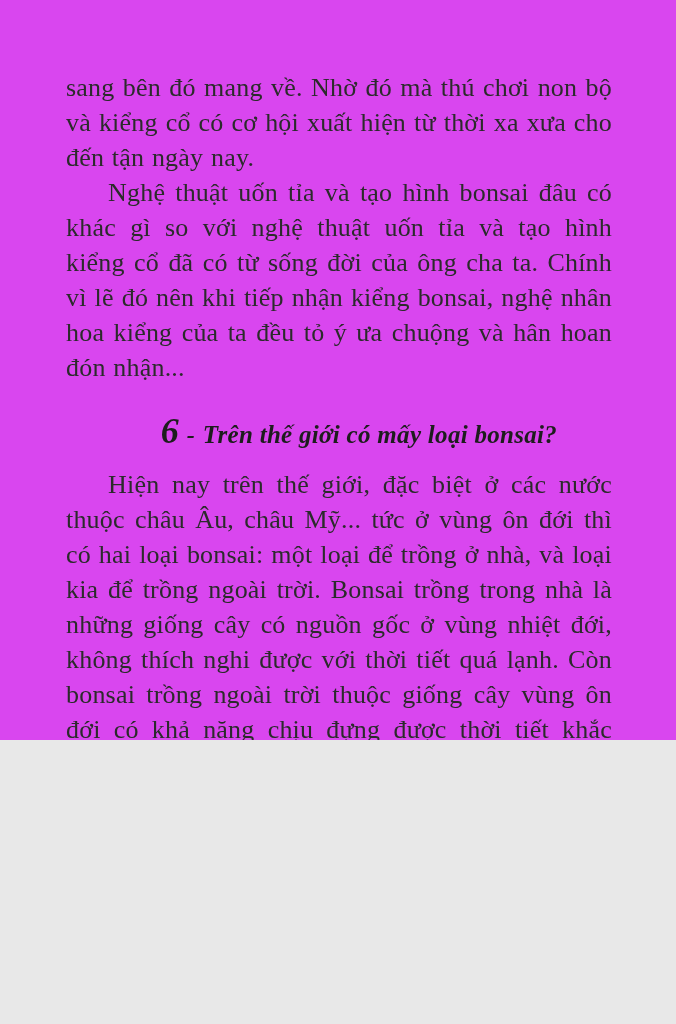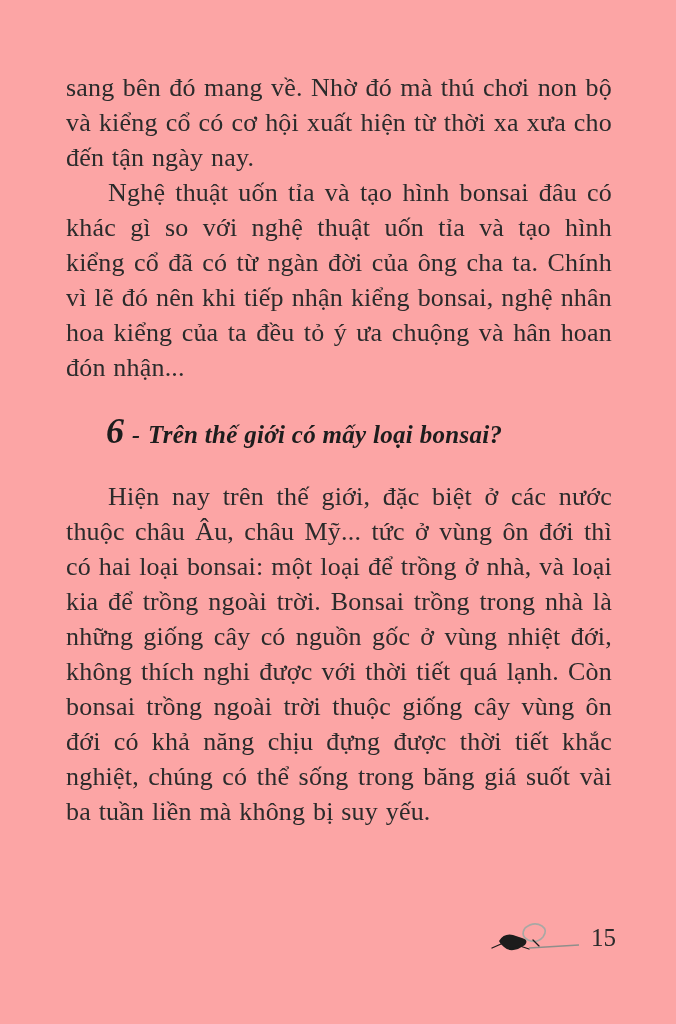--- a/index.html
+++ b/index.html
@@ -3,23 +3,23 @@
 <meta charset="utf-8">
 <style>
   html, body {
     margin: 0;
     padding: 0;
     background: #e8e8e8;
   }
   .book-page {
     position: relative;
     width: 676px;
-    height: 1024px;
+    height: 740px;
     margin: 0 auto;
-    background: #fca5a5;
+    background: #d946ef;
     color: #2b2b2b;
     font-family: "Liberation Serif", serif;
     overflow: hidden;
     box-sizing: border-box;
   }
   .text-block {
     position: absolute;
     top: 70px;
     left: 66px;
     right: 64px;
@@ -29,26 +29,27 @@
     font-size: 26px;
     line-height: 35px;
     text-align: justify;
     letter-spacing: 0.2px;
     word-spacing: 1px;
   }
   .para.indent {
     text-indent: 42px;
   }
   .section-heading {
-    margin: 26px 0 24px 40px;
+    margin: 26px 0 12px 40px;
     font-style: italic;
     font-weight: bold;
     color: #1d1d1d;
     line-height: 40px;
     white-space: nowrap;
+    text-align: center;
   }
   .section-number {
     font-size: 36px;
     font-weight: bold;
     font-style: italic;
     margin-right: 8px;
   }
   .section-sep {
     font-size: 24px;
     margin-right: 8px;
@@ -79,21 +80,21 @@
   }
 </style>
 </head>
 <body>
 
 <div class="book-page">
   <div class="text-block">
 
     <p class="para">sang bên đó mang về. Nhờ đó mà thú chơi non bộ và kiểng cổ có cơ hội xuất hiện từ thời xa xưa cho đến tận ngày nay.</p>
 
-    <p class="para indent">Nghệ thuật uốn tỉa và tạo hình bonsai đâu có khác gì so với nghệ thuật uốn tỉa và tạo hình kiểng cổ đã có từ ngàn đời của ông cha ta. Chính vì lẽ đó nên khi tiếp nhận kiểng bonsai, nghệ nhân hoa kiểng của ta đều tỏ ý ưa chuộng và hân hoan đón nhận...</p>
+    <p class="para indent">Nghệ thuật uốn tỉa và tạo hình bonsai đâu có khác gì so với nghệ thuật uốn tỉa và tạo hình kiểng cổ đã có từ sống đời của ông cha ta. Chính vì lẽ đó nên khi tiếp nhận kiểng bonsai, nghệ nhân hoa kiểng của ta đều tỏ ý ưa chuộng và hân hoan đón nhận...</p>
 
 
     <h2 class="section-heading">
       <span class="section-number">6</span><span class="section-sep">-</span><span class="section-title">Trên thế giới có mấy loại bonsai?</span>
     </h2>
 
     <p class="para indent">Hiện nay trên thế giới, đặc biệt ở các nước thuộc châu Âu, châu Mỹ... tức ở vùng ôn đới thì có hai loại bonsai: một loại để trồng ở nhà, và loại kia để trồng ngoài trời. Bonsai trồng trong nhà là những giống cây có nguồn gốc ở vùng nhiệt đới, không thích nghi được với thời tiết quá lạnh. Còn bonsai trồng ngoài trời thuộc giống cây vùng ôn đới có khả năng chịu đựng được thời tiết khắc nghiệt, chúng có thể sống trong băng giá suốt vài ba tuần liền mà không bị suy yếu.</p>
 
   </div>
 

